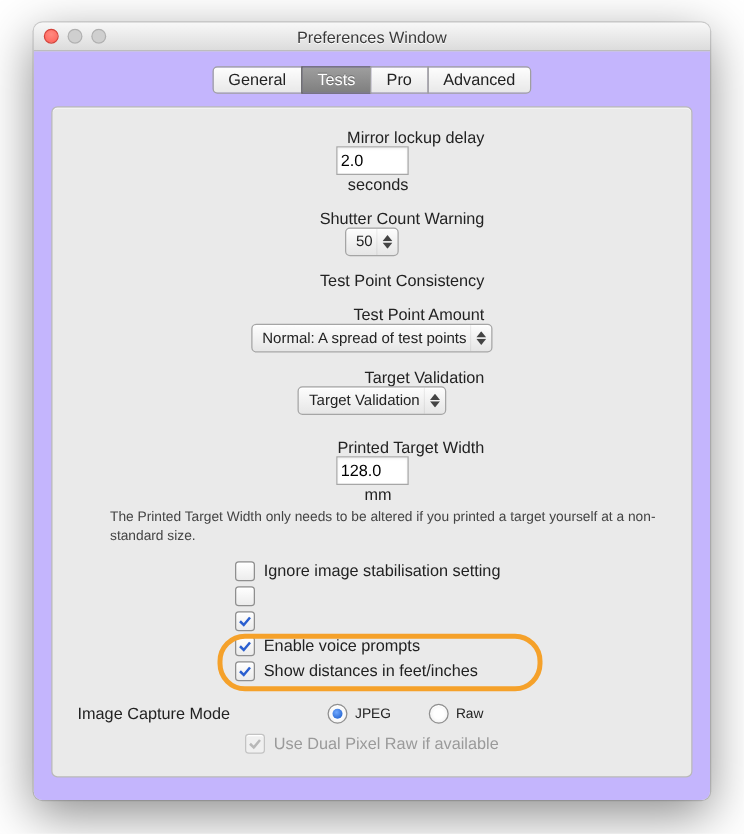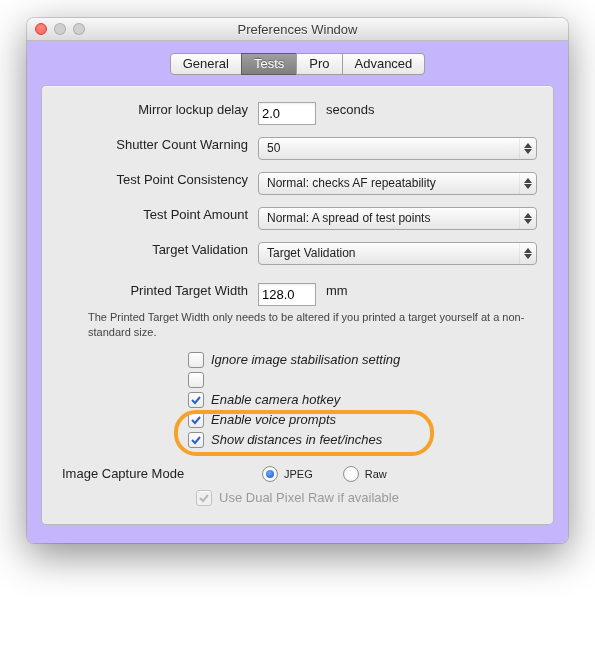--- a/index.html
+++ b/index.html
@@ -81,21 +81,23 @@
   }
   .panel {
     border: 1px solid #b9b9b9;
     border-radius: 5px;
     background: #eaeaea;
     padding: 16px 16px 14px 16px;
     box-shadow: inset 0 1px 0 rgba(255,255,255,0.6);
   }
   .row {
     display: flex;
+    align-items: center;
     margin-bottom: 12px;
+    flex-direction: column;
   }
   .row .lab {
     width: 190px;
     text-align: right;
     padding-right: 10px;
     font-size: 13px;
     color: #222;
   }
   .txt {
     border: 1px solid #a7a7a7;
@@ -143,21 +145,20 @@
   .popup .arrows svg:first-child { margin-bottom: 1px; }
   .note {
     font-size: 11px;
     color: #444;
     margin: 2px 0 12px 30px;
     max-width: 440px;
     line-height: 1.35;
   }
   .check-col {
     margin-left: 130px;
-    font-style: italic;
   }
   .check-item {
     display: flex;
     align-items: center;
     font-size: 13px;
     color: #222;
     margin-bottom: 4px;
     position: relative;
   }
   .check-item.disabled { color: #9a9a9a; }
@@ -266,31 +267,20 @@
               </svg>
             <svg viewBox="0 0 8 5">
                 <path d="M0 0 L4 5 L8 0 Z" fill="#444"></path>
               </svg>
           </span>
         </div>
       </div>
 
       <div class="row">
         <div class="lab">Test Point Consistency</div>
-        <div class="popup">
-          <span>Normal: checks AF repeatability</span>
-          <span class="arrows">
-            <svg viewBox="0 0 8 5">
-                <path d="M0 5 L4 0 L8 5 Z" fill="#444"></path>
-              </svg>
-            <svg viewBox="0 0 8 5">
-                <path d="M0 0 L4 5 L8 0 Z" fill="#444"></path>
-              </svg>
-          </span>
-        </div>
       </div>
 
       <div class="row">
         <div class="lab">Test Point Amount</div>
         <div class="popup">
           <span>Normal: A spread of test points</span>
           <span class="arrows">
             <svg viewBox="0 0 8 5">
                 <path d="M0 5 L4 0 L8 5 Z" fill="#444"></path>
               </svg>
@@ -330,21 +320,20 @@
         </label>
         <label class="check-item">
           <span class="cb"></span>
         </label>
         <label class="check-item">
           <span class="cb checked">
               <svg viewBox="0 0 10 10">
                 <path d="M1 5 L4 8 L9 2" stroke="#2a5fd0" stroke-width="2" fill="none"></path>
               </svg>
             </span>
-          <span>Enable camera hotkey</span>
         </label>
         <label class="check-item">
           <span class="cb checked">
               <svg viewBox="0 0 10 10">
                 <path d="M1 5 L4 8 L9 2" stroke="#2a5fd0" stroke-width="2" fill="none"></path>
               </svg>
             </span>
           <span>Enable voice prompts</span>
         </label>
         <label class="check-item">

